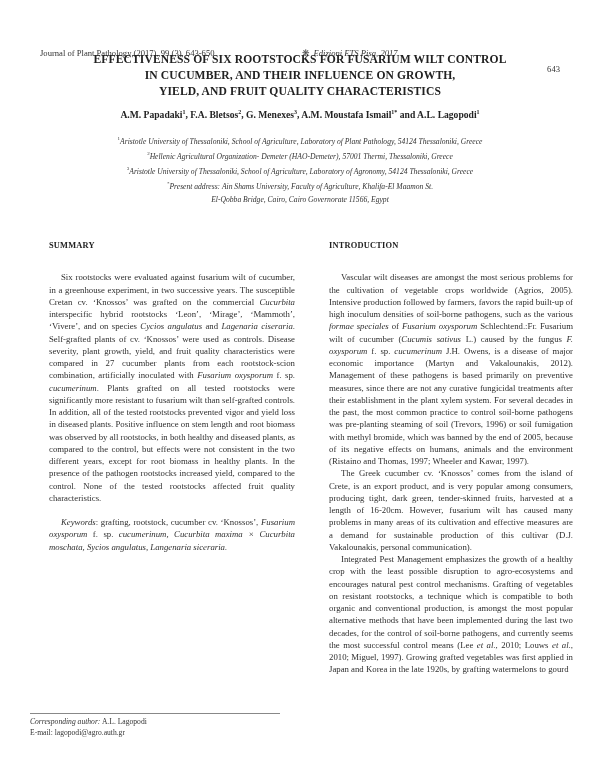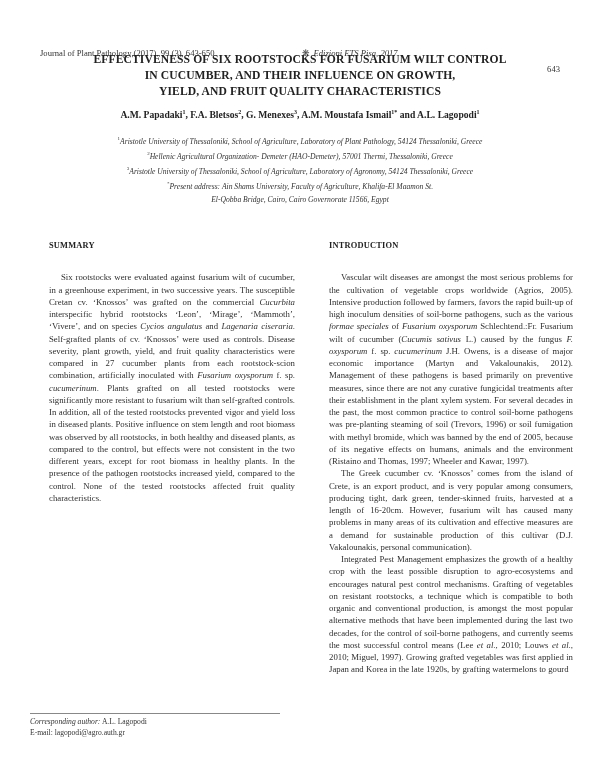--- a/index.html
+++ b/index.html
@@ -52,20 +52,21 @@
     <div><sup>1</sup>Aristotle University of Thessaloniki, School of Agriculture, Laboratory of Plant Pathology, 54124 Thessaloniki, Greece</div>
     <div><sup>2</sup>Hellenic Agricultural Organization- Demeter (HAO-Demeter), 57001 Thermi, Thessaloniki, Greece</div>
     <div><sup>3</sup>Aristotle University of Thessaloniki, School of Agriculture, Laboratory of Agronomy, 54124 Thessaloniki, Greece</div>
     <div><sup>*</sup>Present address: Ain Shams University, Faculty of Agriculture, Khalifa-El Maamon St.</div>
     <div>El-Qobba Bridge, Cairo, Cairo Governorate 11566, Egypt</div>
   </div>
 
 <div class="col col-left">
   <div class="sec-head">SUMMARY</div>
   <p><span>Six rootstocks were evaluated against fusarium wilt of cucumber, in a greenhouse experiment, in two successive years. The susceptible Cretan cv. ‘Knossos’ was grafted on the commercial </span><i>Cucurbita</i><span> interspecific hybrid rootstocks ‘Leon’, ‘Mirage’, ‘Mammoth’, ‘Vivere’, and on species </span><i>Cycios angulatus</i><span> and </span><i>Lagenaria ciseraria</i><span>. Self-grafted plants of cv. ‘Knossos’ were used as controls. Disease severity, plant growth, yield, and fruit quality characteristics were compared in 27 cucumber plants from each rootstock-scion combination, artificially inoculated with </span><i>Fusarium oxysporum</i><span> f. sp. </span><i>cucumerinum</i><span>. Plants grafted on all tested rootstocks were significantly more resistant to fusarium wilt than self-grafted controls. In addition, all of the tested rootstocks prevented vigor and yield loss in diseased plants. Positive influence on stem length and root biomass was observed by all rootstocks, in both healthy and diseased plants, as compared to the control, but effects were not consistent in the two different years, except for root biomass in healthy plants. In the presence of the pathogen rootstocks increased yield, compared to the control. None of the tested rootstocks affected fruit quality characteristics.</span></p>
+  <p class="kw"><i>Keywords</i><span>: grafting, rootstock, cucumber cv. ‘Knossos’, </span><i>Fusarium oxysporum</i><span> f. sp. </span><i>cucumerinum, Cucurbita maxima × Cucurbita moschata, Sycios angulatus, Langenaria siceraria.</i></p>
 </div>
 
 <div class="col col-right">
   <div class="sec-head">INTRODUCTION</div>
   <p><span>Vascular wilt diseases are amongst the most serious problems for the cultivation of vegetable crops worldwide (Agrios, 2005). Intensive production followed by farmers, favors the rapid built-up of high inoculum densities of soil-borne pathogens, such as the various </span><i>formae speciales</i><span> of </span><i>Fusarium oxysporum</i><span> Schlechtend.:Fr. Fusarium wilt of cucumber (</span><i>Cucumis sativus</i><span> L.) caused by the fungus </span><i>F. oxysporum</i><span> f. sp. </span><i>cucumerinum</i><span> J.H. Owens, is a disease of major economic importance (Martyn and Vakalounakis, 2012). Management of these pathogens is based primarily on preventive measures, since there are not any curative fungicidal treatments after their establishment in the plant xylem system. For several decades in the past, the most common practice to control soil-borne pathogens was pre-planting steaming of soil (Trevors, 1996) or soil fumigation with methyl bromide, which was banned by the end of 2005, because of its negative effects on humans, animals and the environment (Ristaino and Thomas, 1997; Wheeler and Kawar, 1997).</span></p>
   <p><span>The Greek cucumber cv. ‘Knossos’ comes from the island of Crete, is an export product, and is very popular among consumers, producing tight, dark green, tender-skinned fruits, harvested at a length of 16-20cm. However, fusarium wilt has caused many problems in many areas of its cultivation and effective measures are a demand for sustainable production of this cultivar (D.J. Vakalounakis, personal communication).</span></p>
   <p><span>Integrated Pest Management emphasizes the growth of a healthy crop with the least possible disruption to agro-ecosystems and encourages natural pest control mechanisms. Grafting of vegetables on resistant rootstocks, a technique which is compatible to both organic and conventional production, is amongst the most popular alternative methods that have been implemented during the last two decades, for the control of soil-borne pathogens, and currently seems the most successful control means (Lee </span><i>et al.</i><span>, 2010; Louws </span><i>et al.</i><span>, 2010; Miguel, 1997). Growing grafted vegetables was first applied in Japan and Korea in the late 1920s, by grafting watermelons to gourd</span></p>
 </div>
 
 <div class="footnote">

